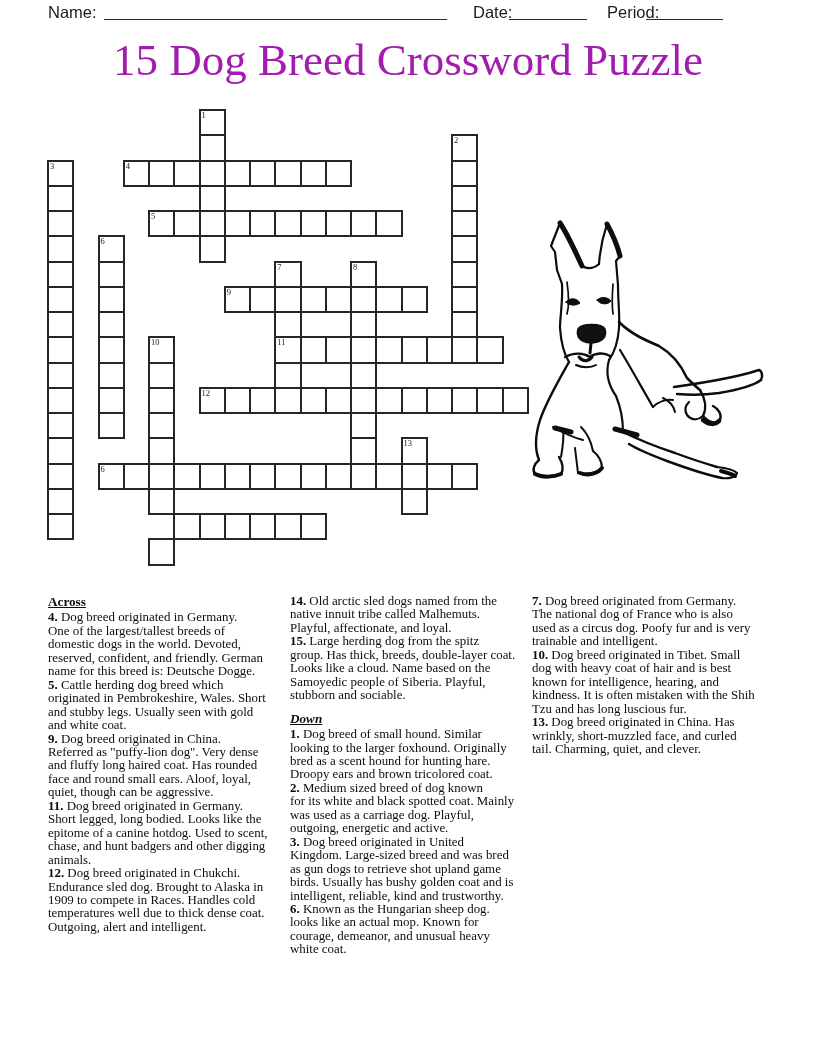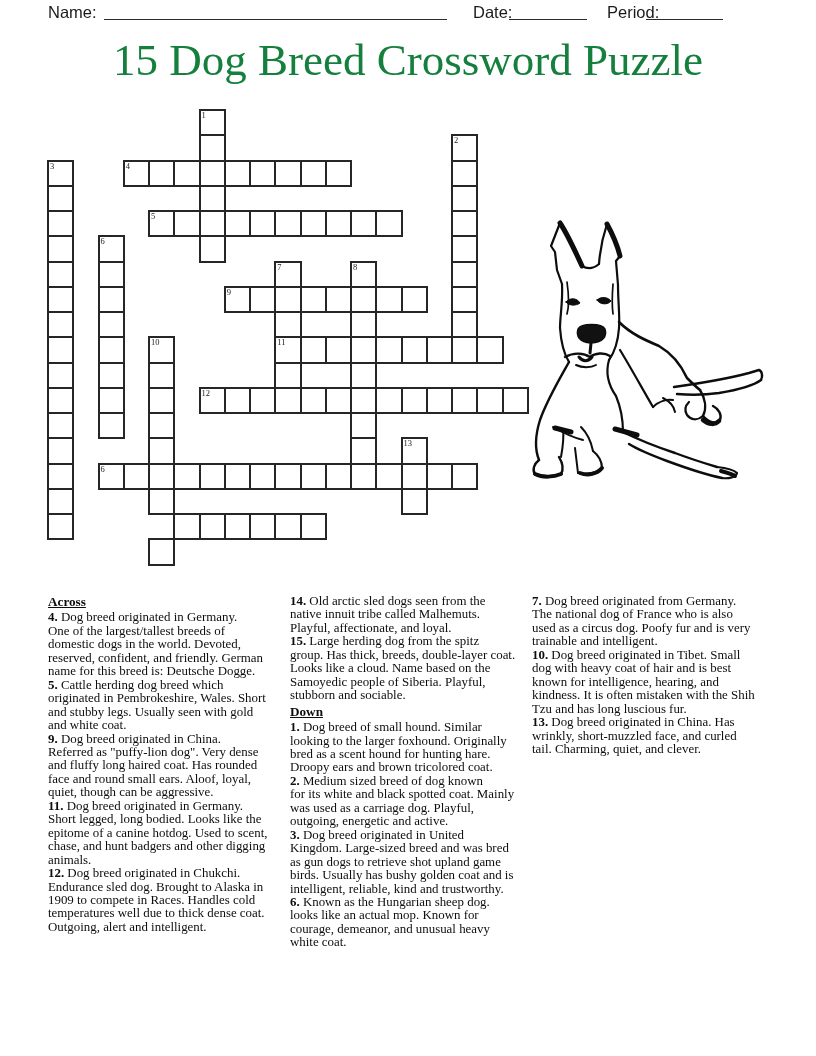--- a/index.html
+++ b/index.html
@@ -14,21 +14,21 @@
   #name-label   { left:48px; }
   #name-line    { left:104px;  width:343px; }
   #date-label   { left:473px; }
   #date-line    { left:509px;  width:78px; }
   #period-label { left:607px; }
   #period-line  { left:646px;  width:77px; }
   
   .title {
     position:absolute; top:36px; left:0; width:816px; text-align:center;
     font-family:"Liberation Serif", serif; font-weight:400;
-    font-size:45px; line-height:1.1; color:#15803d; letter-spacing:0;
+    font-size:45px; line-height:1.1; color:#a21caf; letter-spacing:0;
   }
   
   .grid { position:absolute; left:0; top:0; }
   .cell {
     position:absolute; background:#fff; border:2px solid #262626;
   }
   .cell-num {
     position:absolute; left:1px; top:0px;
     font-family:"Liberation Serif", serif; font-size:8.5px; line-height:9px; color:#222;
   }
@@ -39,21 +39,21 @@
     position:absolute; top:595px;
     font-family:"Liberation Serif", serif; font-size:12.9px; line-height:13.45px; color:#0d0d0d;
   }
   #clue-col-1 { left:48px;  width:244px; }
   #clue-col-2 { left:290px; width:240px; }
   #clue-col-3 { left:532px; width:238px; }
   .clue-heading {
     font-weight:bold; text-decoration:underline; font-size:13.2px;
     margin:0 0 3px 0;
   }
-  .clue-heading.mt { margin-top:2px; }
+  .clue-heading.mt { margin-top:9px;font-style:italic; }
   .clue { margin:0; }
   .clue b { font-weight:bold; }
   .clue-text { white-space:pre-line; }
 </style>
 </head>
 <body>
 
 <div class="page">
 
   <span class="hdr-label" id="name-label">Name:</span>
@@ -302,21 +302,21 @@
 epitome of a canine hotdog. Used to scent,
 chase, and hunt badgers and other digging
 animals.</span></p>
       <p class="clue"><b>12. </b><span class="clue-text">Dog breed originated in Chukchi.
 Endurance sled dog. Brought to Alaska in
 1909 to compete in Races. Handles cold
 temperatures well due to thick dense coat.
 Outgoing, alert and intelligent.</span></p>
     </div>
   <div class="clue-col" id="clue-col-2">
-      <p class="clue"><b>14. </b><span class="clue-text">Old arctic sled dogs seen from the
+      <p class="clue"><b>14. </b><span class="clue-text">Old arctic sled dogs named from the
 native innuit tribe called Malhemuts.
 Playful, affectionate, and loyal.</span></p>
       <p class="clue"><b>15. </b><span class="clue-text">Large herding dog from the spitz
 group. Has thick, breeds, double-layer coat.
 Looks like a cloud. Name based on the
 Samoyedic people of Siberia. Playful,
 stubborn and sociable.</span></p>
       <p class="clue-heading mt">Down</p>
       <p class="clue"><b>1. </b><span class="clue-text">Dog breed of small hound. Similar
 looking to the larger foxhound. Originally

